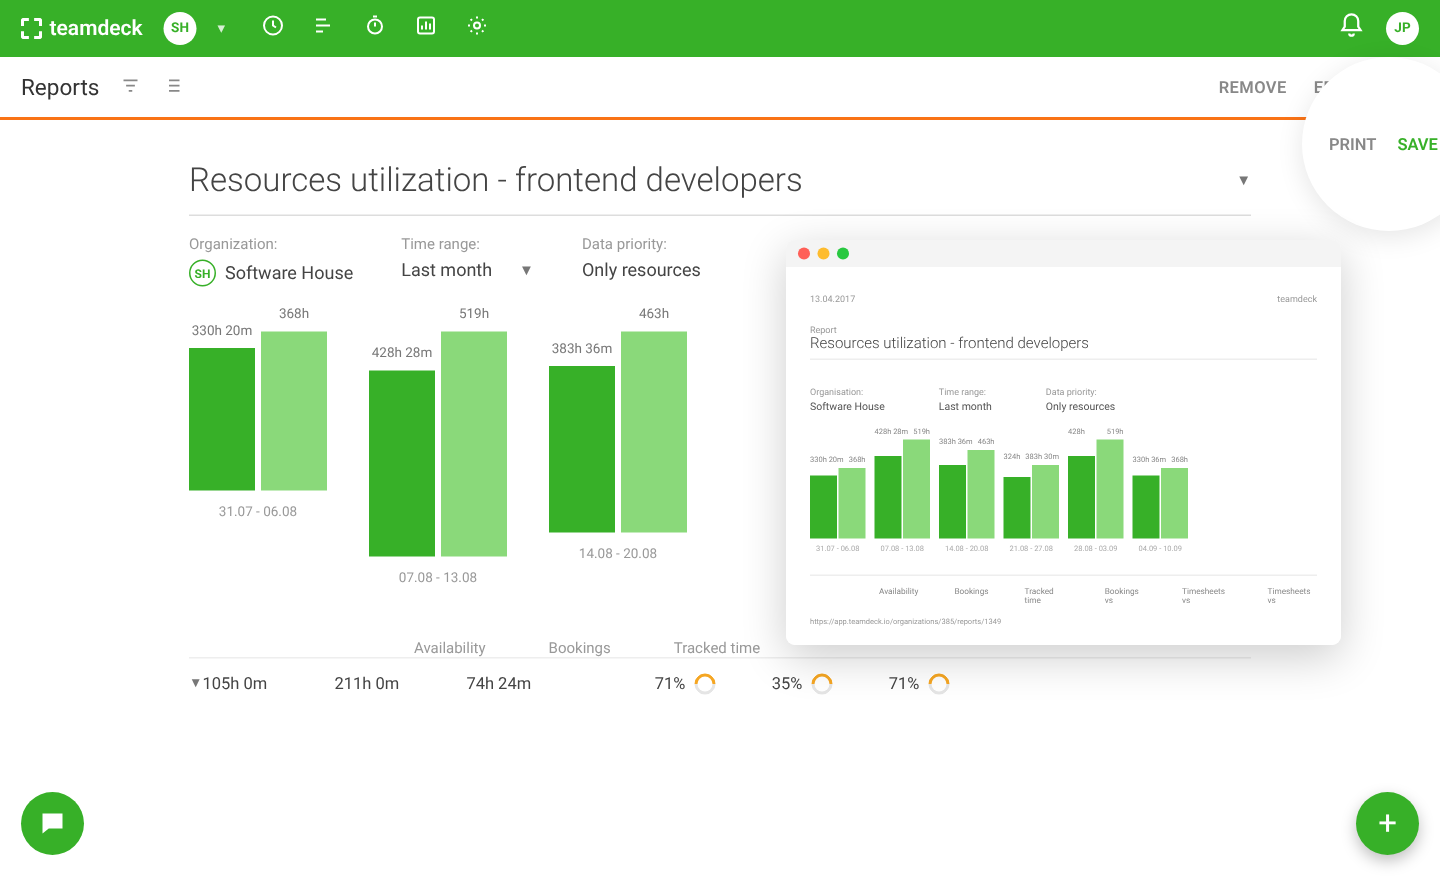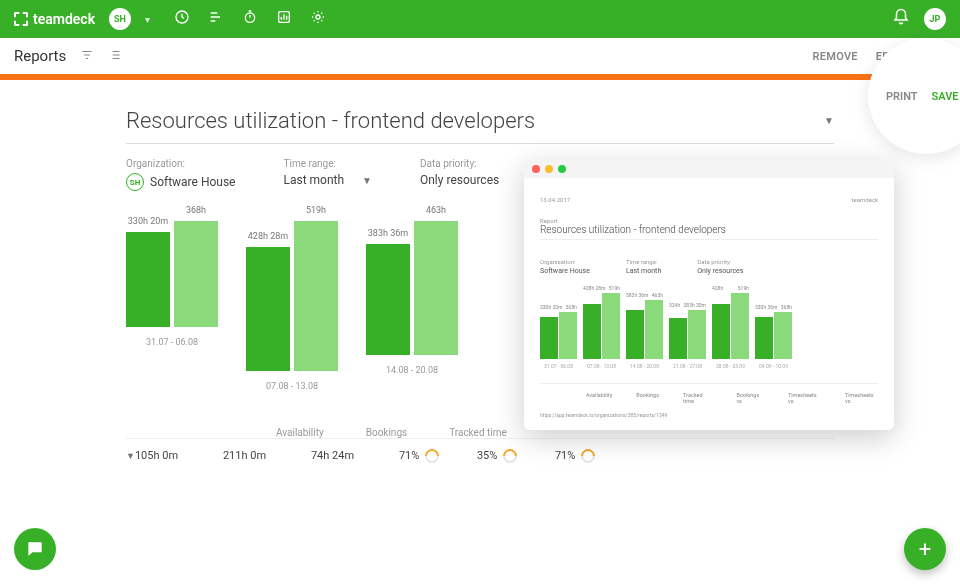--- a/index.html
+++ b/index.html
@@ -8,54 +8,54 @@
 .topbar { height: 38px; background: #37b028; display: flex; align-items: center; padding: 0 14px; color: #fff; gap: 14px; }
 .logo { display: flex; align-items: center; gap: 5px; font-size: 14px; font-weight: 600; }
 .logo-icon { width: 14px; height: 14px; border: 2px dashed #fff; border-radius: 2px; display:inline-block;}
 .avatar-sm { width: 22px; height: 22px; border-radius: 50%; background: #fff; color: #37b028; font-size: 9px; font-weight: 700; display: flex; align-items: center; justify-content: center; }
 .chev { font-size: 10px; color: rgba(255,255,255,.8); cursor:pointer;}
 .tb-icons { display: flex; gap: 18px; margin-left: 10px;}
 .tb-icon svg { width: 16px; height: 16px; stroke: #fff; fill: none; stroke-width: 2; }
 .spacer { flex: 1; }
 .bell svg { width: 18px; height: 18px; stroke:#fff; fill:none; stroke-width:2;}
 
-.subbar { height: 42px; border-bottom: 6px solid #f97316; display: flex; align-items: center; padding: 0 14px; gap: 14px; }
+.subbar { height: 42px; border-bottom: 2px solid #f97316; display: flex; align-items: center; padding: 0 14px; gap: 14px; }
 .subbar-title { font-size: 15px; color: #333; font-weight: 400; }
 .sub-icon svg { width: 14px; height: 14px; stroke:#888; fill:none; stroke-width:2;}
 .actions { display: flex; gap: 18px; font-size: 11px; font-weight: 600; letter-spacing: .3px;}
 .act-grey { color: #888; cursor:pointer;text-align:center;}
 .act-green { color: #37b028; cursor:pointer;text-align:center;}
 
 .content { padding: 24px 126px 0 126px; }
 .lbl { font-size: 10px; color: #999; }
 .rep-title { font-size: 22px; color: #444; font-weight: 300; margin-top: 4px; border-bottom: 1px solid #ddd; padding-bottom: 10px; display:flex; align-items:center;}
 .rep-title .spacer{flex:1;}
 .dd-caret{font-size:10px;color:#777;}
 
-.filters { display: flex; gap: 48px; margin-top: 14px; }
+.filters { display: flex; gap: 32px; margin-top: 14px; }
 .filter { }
 .filter .val { font-size: 12px; color: #444; margin-top: 4px; display:flex; align-items:center; gap:6px;}
 .org-badge{width:18px;height:18px;border:1px solid #37b028;border-radius:50%;color:#37b028;font-size:8px;display:flex;align-items:center;justify-content:center;font-weight:700;}
 
 .chart { margin-top: 30px; display: flex; gap: 28px; }
 .group { display: flex; gap: 4px; align-items: flex-end; flex-direction: row; position:relative;}
 .group-wrap{display:flex;flex-direction:column;align-items:center;}
 .bar { width: 44px; position:relative;}
 .bar.a { background: #37b028; }
 .bar.b { background: #8ad97a; }
 .bar-lbl { position:absolute; top:-16px; width:100%; text-align:center; font-size:9px; color:#777; white-space:nowrap;}
 .xlabel { font-size: 9px; color: #999; margin-top: 10px; }
 
 .theaders { display: flex; margin-top: 36px; font-size: 10px; color:#999; padding-left: 150px; gap: 42px;}
 .trow { display: flex; align-items: center; border-top:1px solid #eee; padding:10px 0; font-size:11px; color:#444;}
 .person{width:150px;display:flex;align-items:center;gap:8px;}
 .person-av{width:20px;height:20px;border-radius:50%;background:#d4a574;}
 .expand-caret{font-size:9px;color:#777;}
 .cell{width:88px;}
-.donut-cell{display:flex;align-items:center;gap:6px;width:78px;}
+.donut-cell{display:flex;align-items:center;gap:6px;width:78px;justify-content:flex-end;}
 .donut{width:14px;height:14px;border-radius:50%;border:2px solid #e5e5e5;border-top-color:#f5a623;border-right-color:#f5a623;transform:rotate(-45deg);}
 
 
 .preview { position:absolute; top:160px; left:524px; width:370px; background:#fafafa; border-radius:6px; box-shadow: 0 8px 30px rgba(0,0,0,.2); overflow:hidden;}
 .pv-top{height:18px;display:flex;align-items:center;gap:5px;padding:0 8px;background:#f4f4f4;}
 .tl-dot{width:8px;height:8px;border-radius:50%;}
 .pv-body{background:#fff;padding:18px 16px 12px 16px;}
 .pv-date{font-size:6px;color:#999;display:flex;justify-content:space-between;margin-bottom:14px;}
 .pv-lbl{font-size:6px;color:#999;margin-top:10px;}
 .pv-title{font-size:10px;color:#444;font-weight:300;border-bottom:1px solid #eee;padding-bottom:4px;}

